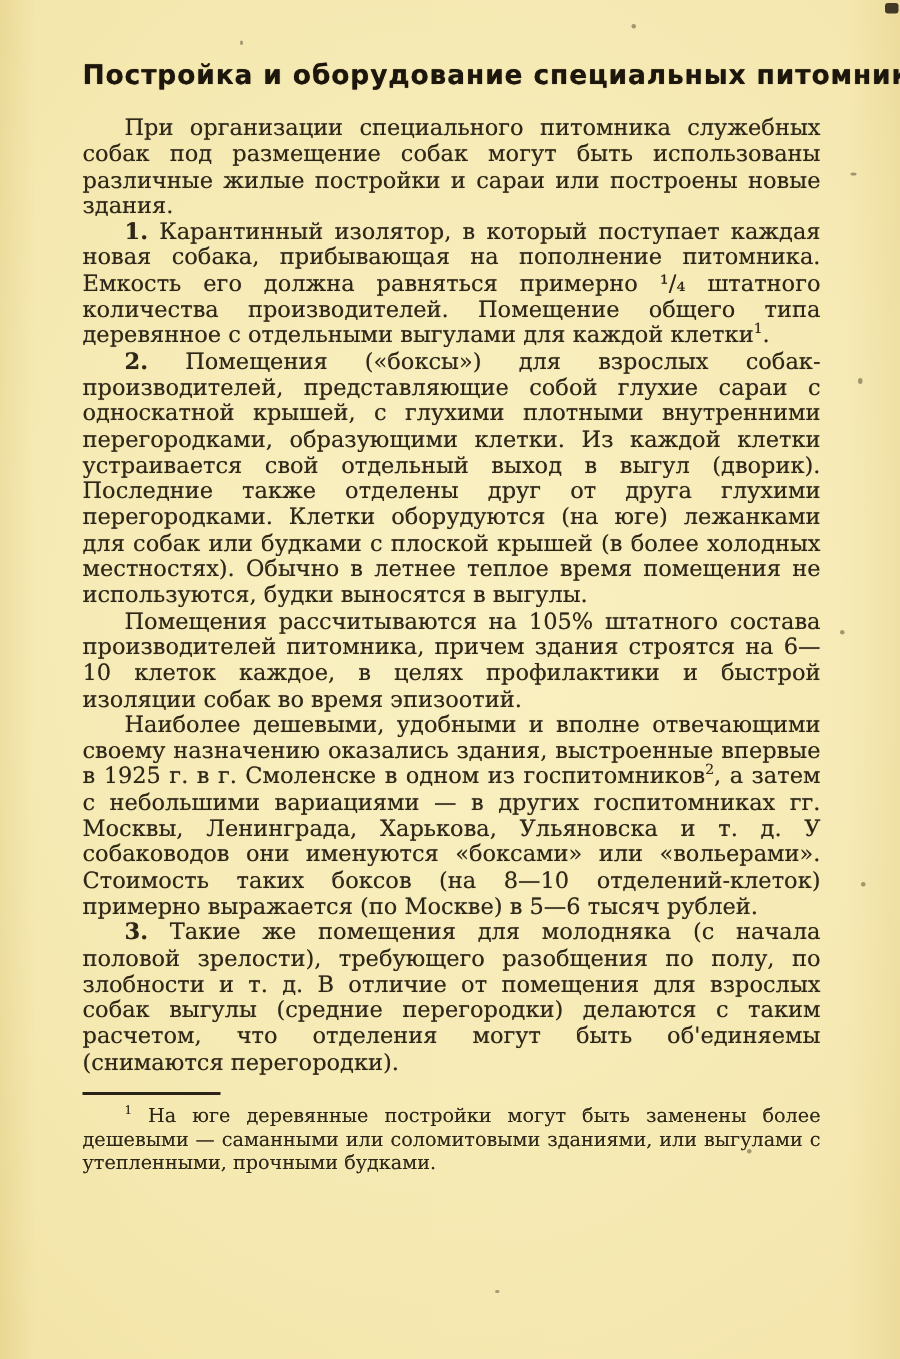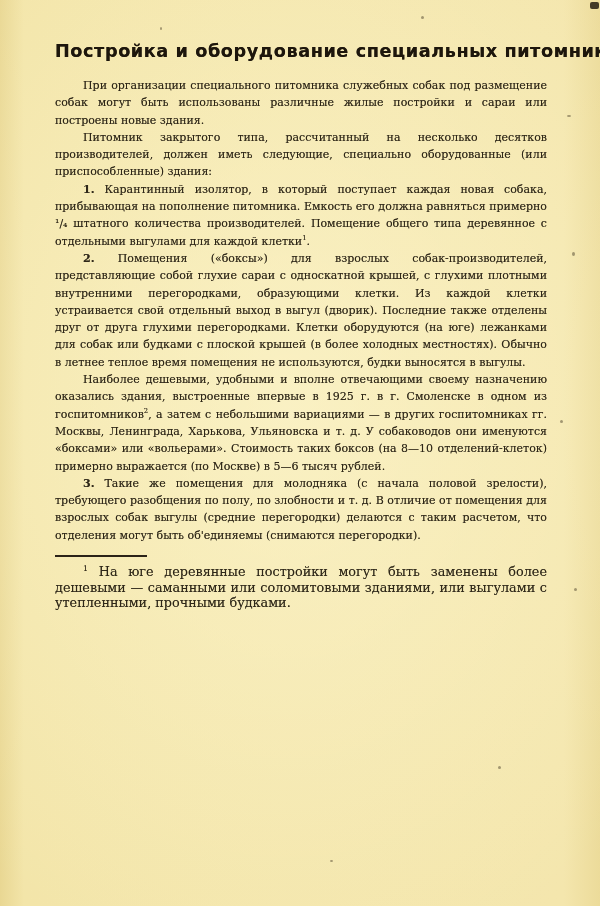--- a/index.html
+++ b/index.html
@@ -26,21 +26,21 @@
     letter-spacing:.6px;
     color:var(--title-ink,#1d160c);
     margin:0 0 16px 0;
     white-space:nowrap;
     transform:scaleX(.98);
     transform-origin:left;
     text-shadow:0 0 .5px rgba(29,22,12,.8);
   }
   .body-text p.para{
     margin:0;
-    font-size:11px;
+    font-size:15px;
     line-height:17.3px;
     text-align:justify;
     text-indent:28px;
     text-shadow:0 0 .45px rgba(46,39,24,.55);
   }
   .body-text p.para b{font-weight:bold;}
   sup{
     font-size:.62em;
     vertical-align:super;
     line-height:0;
@@ -81,23 +81,23 @@
   <div class="speck" style="left:560px;top:420px;width:3px;height:3px;"></div>
   <div class="speck" style="left:574px;top:588px;width:3px;height:3px;"></div>
   <div class="speck" style="left:498px;top:766px;width:3px;height:3px;"></div>
   <div class="speck" style="left:330px;top:860px;width:3px;height:2px;"></div>
 
   <div class="content">
     <h1 class="title">Постройка и оборудование специальных питомников</h1>
 
     <div class="body-text">
         <p class="para">При организации специального питомника служебных собак под размещение собак могут быть использованы различные жилые постройки и сараи или построены новые здания.</p>
-        <p class="para">Питомник закрытого типа, рассчитанный на несколько десятков производителей, должен иметь следующие, специально оборудованные (или приспособленные) здания:</p>
         <p class="para"><b>1.</b> Карантинный изолятор, в который поступает каждая новая собака, прибывающая на пополнение питомника. Емкость его должна равняться примерно ¹/₄ штатного количества производителей. Помещение общего типа деревянное с отдельными выгулами для каждой клетки<sup>1</sup>.</p>
         <p class="para"><b>2.</b> Помещения («боксы») для взрослых собак-производителей, представляющие собой глухие сараи с односкатной крышей, с глухими плотными внутренними перегородками, образующими клетки. Из каждой клетки устраивается свой отдельный выход в выгул (дворик). Последние также отделены друг от друга глухими перегородками. Клетки оборудуются (на юге) лежанками для собак или будками с плоской крышей (в более холодных местностях). Обычно в летнее теплое время помещения не используются, будки выносятся в выгулы.</p>
+        <p class="para">Помещения рассчитываются на 105% штатного состава производителей питомника, причем здания строятся на 6—10 клеток каждое, в целях профилактики и быстрой изоляции собак во время эпизоотий.</p>
         <p class="para">Наиболее дешевыми, удобными и вполне отвечающими своему назначению оказались здания, выстроенные впервые в 1925 г. в г. Смоленске в одном из госпитомников<sup>2</sup>, а затем с небольшими вариациями — в других госпитомниках гг. Москвы, Ленинграда, Харькова, Ульяновска и т. д. У собаководов они именуются «боксами» или «вольерами». Стоимость таких боксов (на 8—10 отделений-клеток) примерно выражается (по Москве) в 5—6 тысяч рублей.</p>
         <p class="para"><b>3.</b> Такие же помещения для молодняка (с начала половой зрелости), требующего разобщения по полу, по злобности и т. д. В отличие от помещения для взрослых собак выгулы (средние перегородки) делаются с таким расчетом, что отделения могут быть об'единяемы (снимаются перегородки).</p>
       </div>
 
     <hr class="footnote-separator">
 
     <div class="footnotes">
         <p class="footnote"><sup>1</sup> На юге деревянные постройки могут быть заменены более дешевыми — саманными или соломитовыми зданиями, или выгулами с утепленными, прочными будками.</p>
       </div>
 

